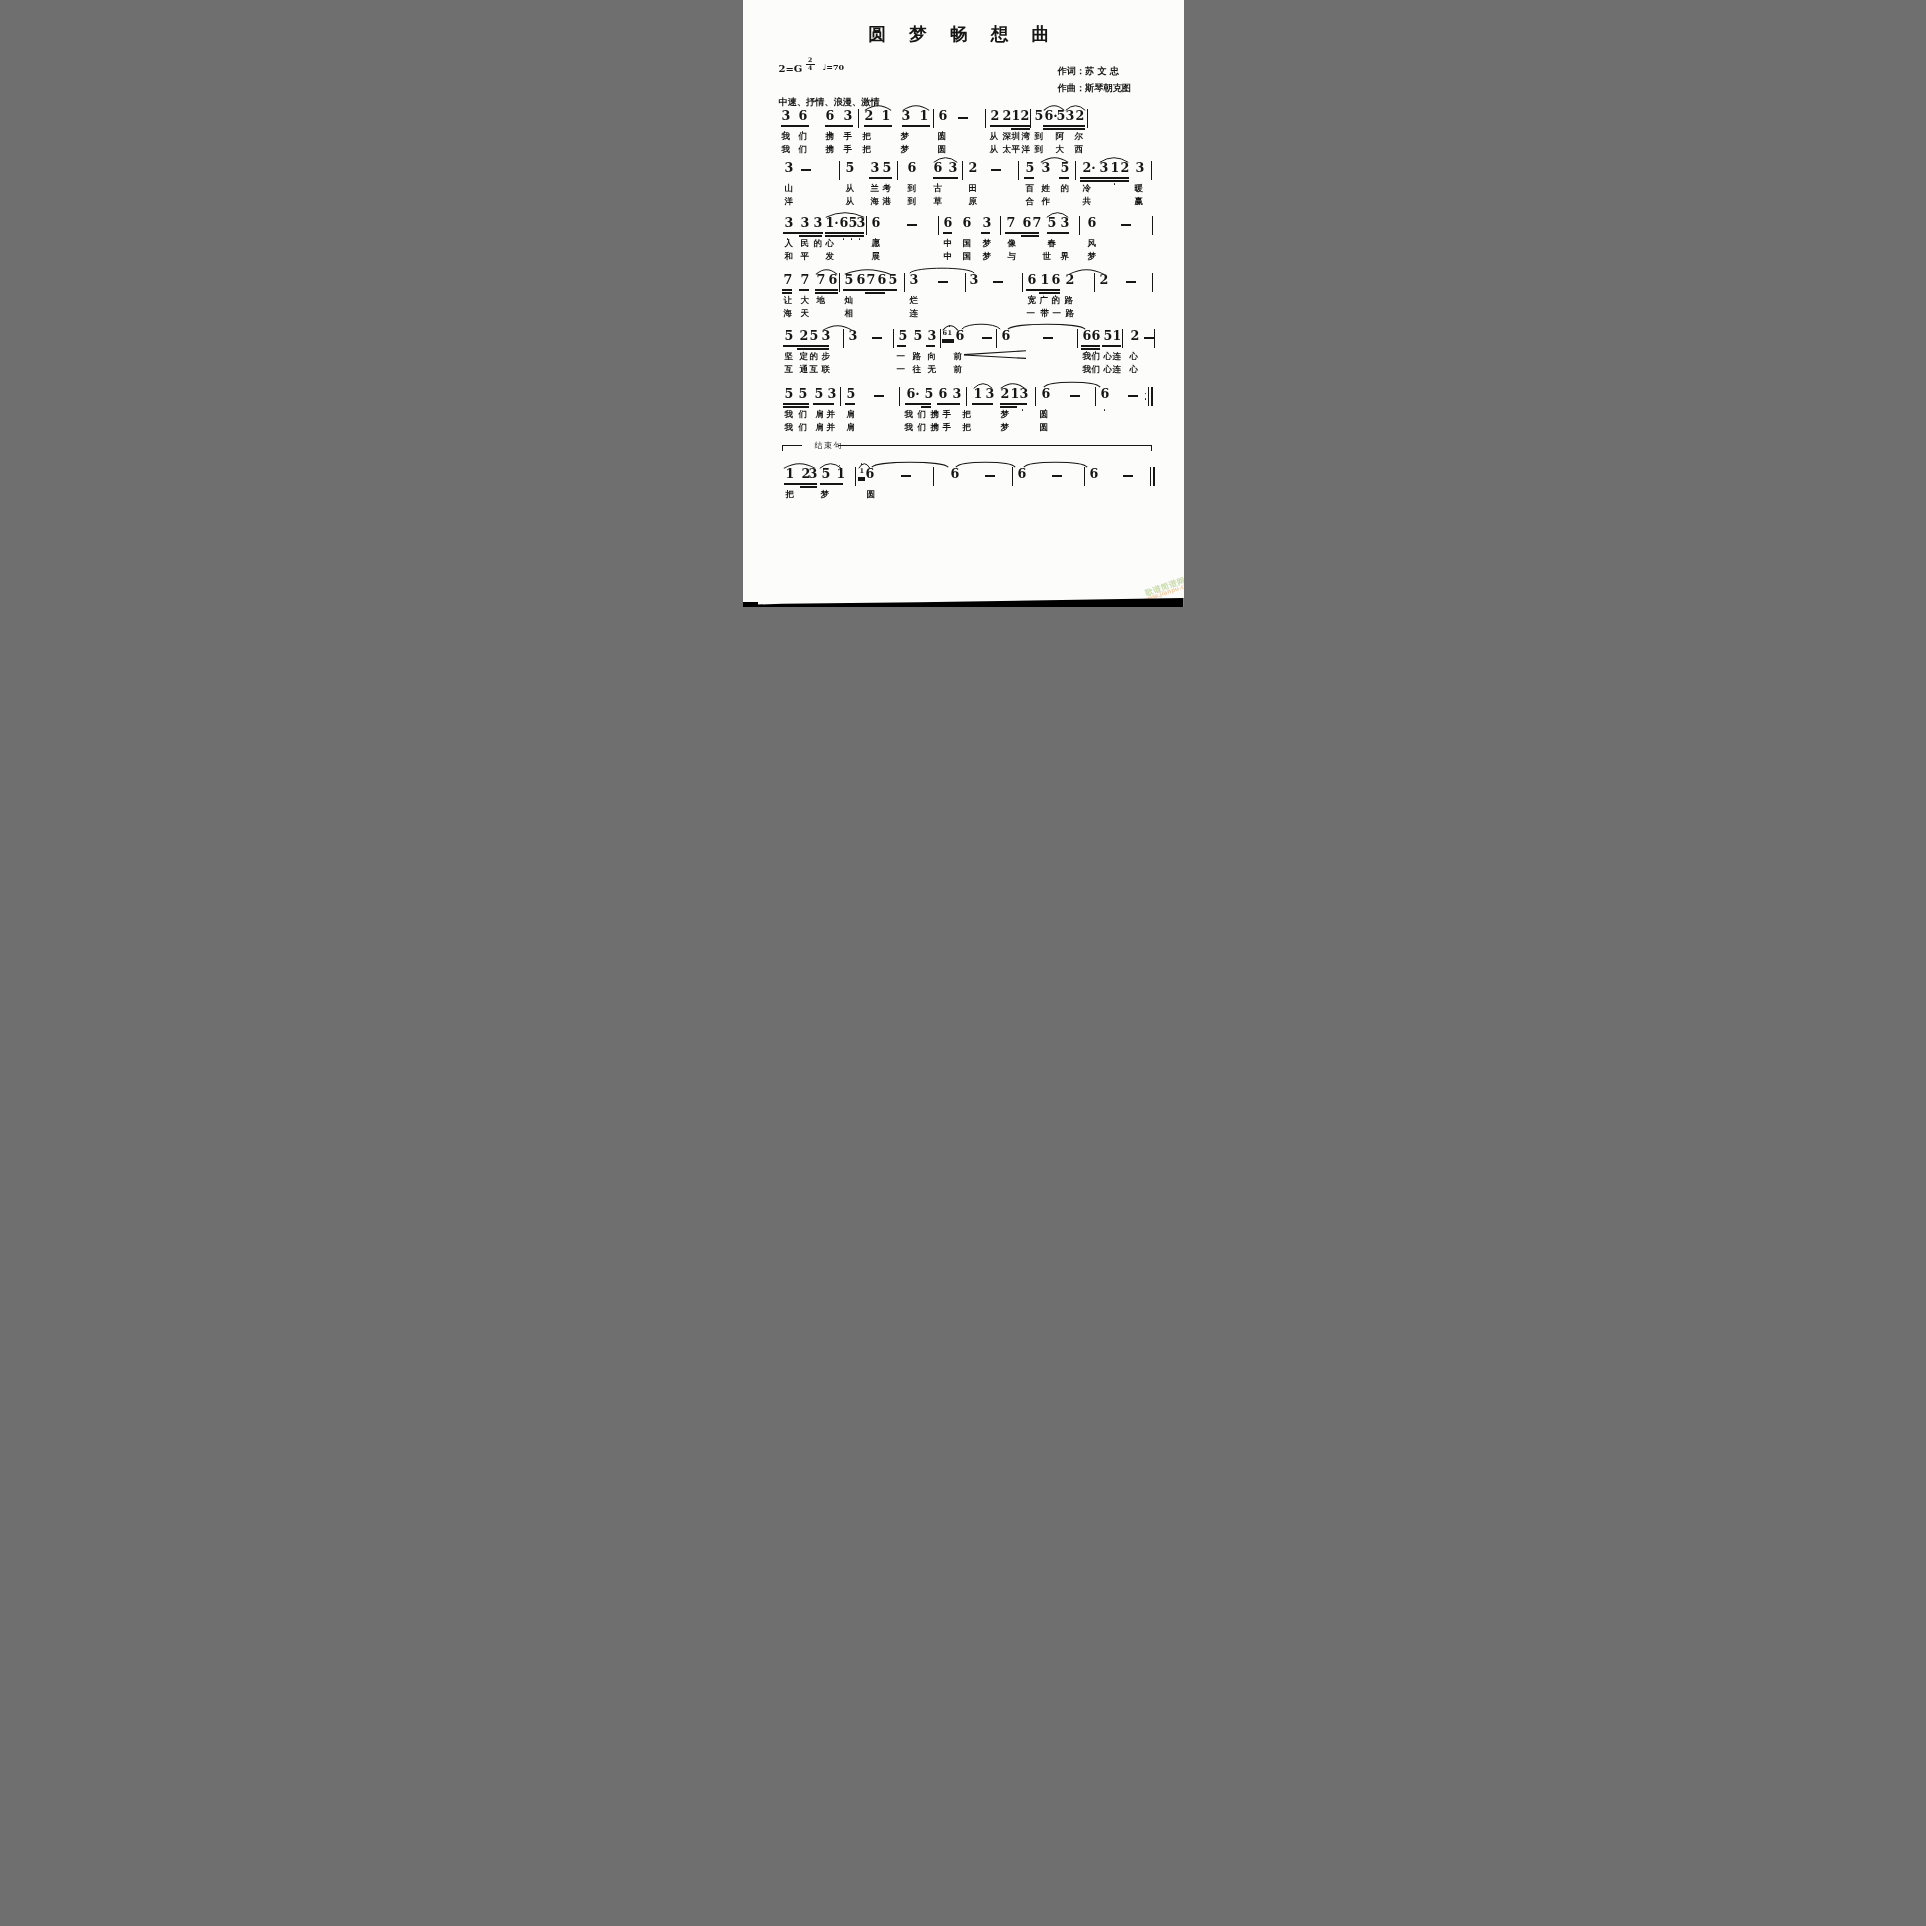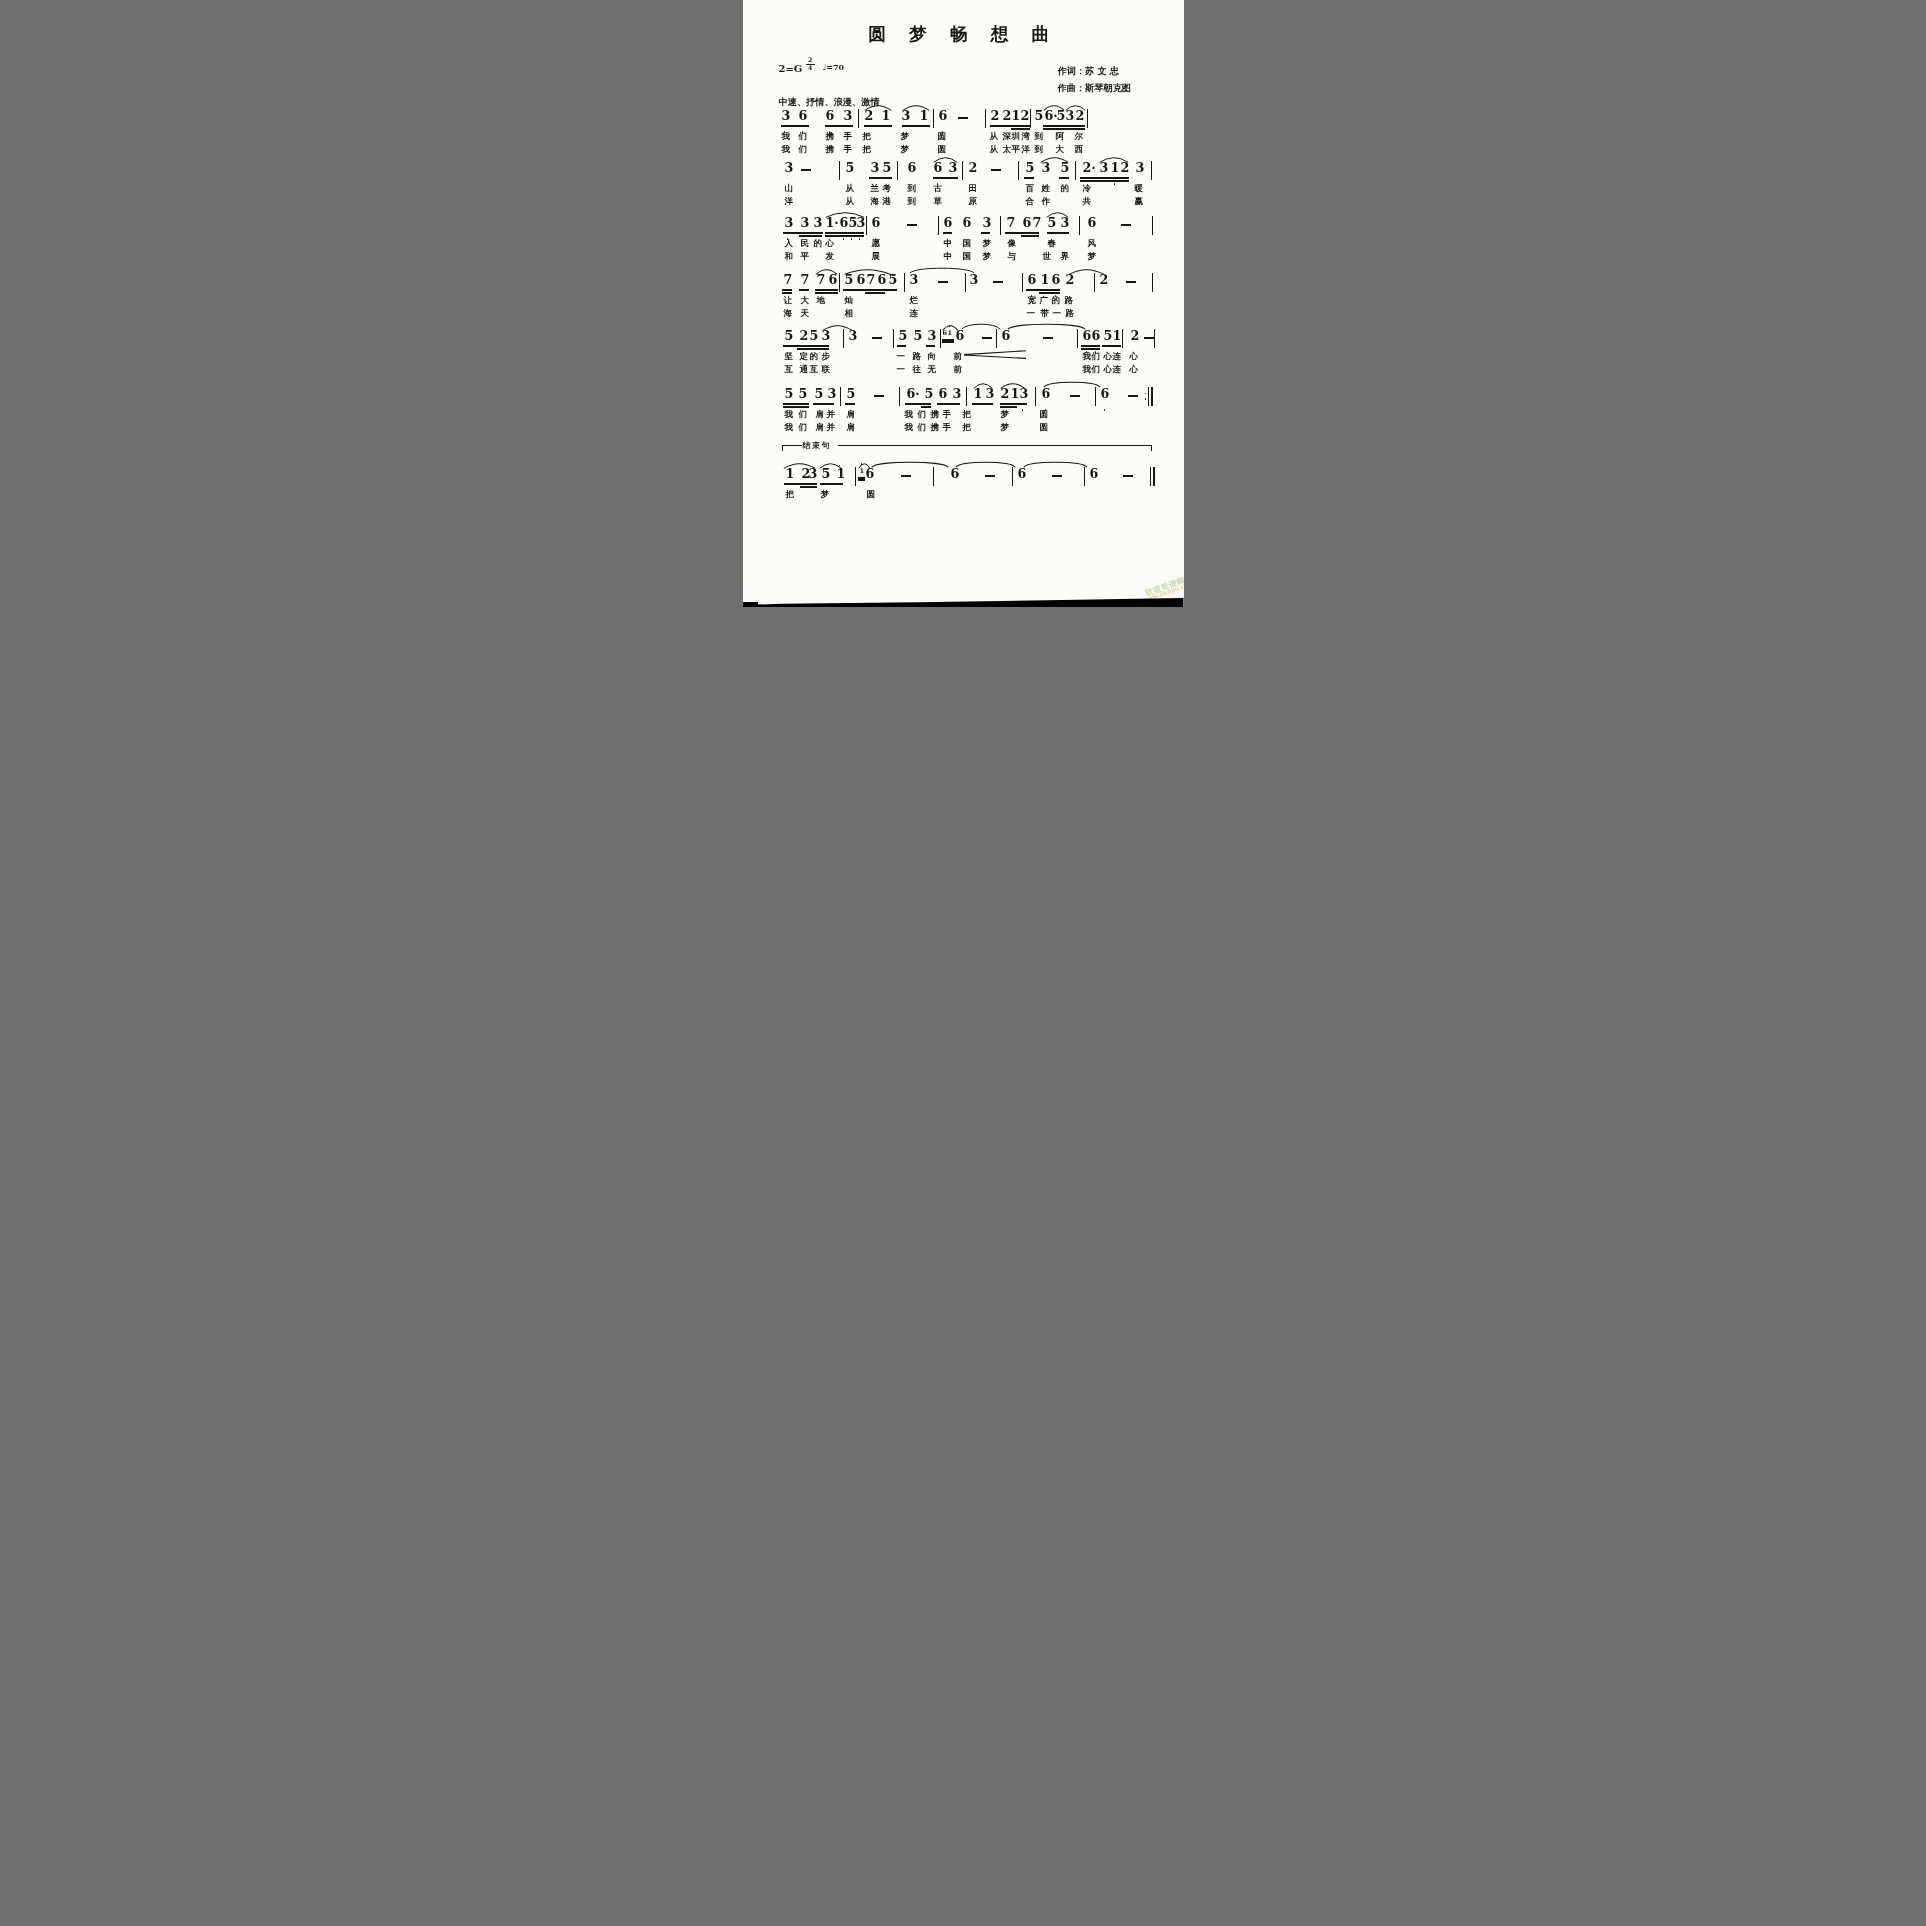--- a/index.html
+++ b/index.html
@@ -25,21 +25,21 @@
   .barline{position:absolute;top:-1.2px;width:1.2px;height:19px;background:#161616;}
   .barline.thick{width:2.7px;}
   .dash{position:absolute;top:7px;width:10px;height:1.9px;background:#161616;}
   .beam{position:absolute;height:1.5px;background:#161616;}
   .odot{position:absolute;width:1.9px;height:1.9px;border-radius:50%;background:#161616;}
   .rdot{position:absolute;width:1.9px;height:1.9px;border-radius:50%;background:#161616;}
   .slur{position:absolute;overflow:visible;}
   .lyric{position:absolute;font-size:8.5px;font-weight:600;white-space:nowrap;}
   .bracket-seg{position:absolute;height:1.3px;background:#161616;}
   .bracket-tick{position:absolute;width:1.3px;height:5.8px;background:#161616;}
-  .bracket-label{position:absolute;top:-5px;font-size:8px;font-weight:700;letter-spacing:1.5px;}
+  .bracket-label{position:absolute;top:-5px;font-size:8px;font-weight:400;letter-spacing:1.5px;margin-left:12px;}
   .hairpin{position:absolute;overflow:visible;}
   .watermark{position:absolute;left:402px;top:583px;transform:rotate(-19deg);line-height:1;}
   .wm1{font-size:8px;font-weight:700;letter-spacing:0.4px;white-space:nowrap;}
   .wm2{font-size:5.8px;font-weight:700;margin-left:-4.6px;margin-top:-1.5px;white-space:nowrap;}
   .scan-strip{position:absolute;left:0;bottom:0;width:441px;height:10px;background:#000;
               clip-path:polygon(0 80%,9% 68%,40% 52%,100% 10%,100% 100%,0 100%);}
   .scan-corner{position:absolute;left:0;bottom:0;width:15.4px;height:5px;background:#000;}
 </style>
 </head>
 <body>

